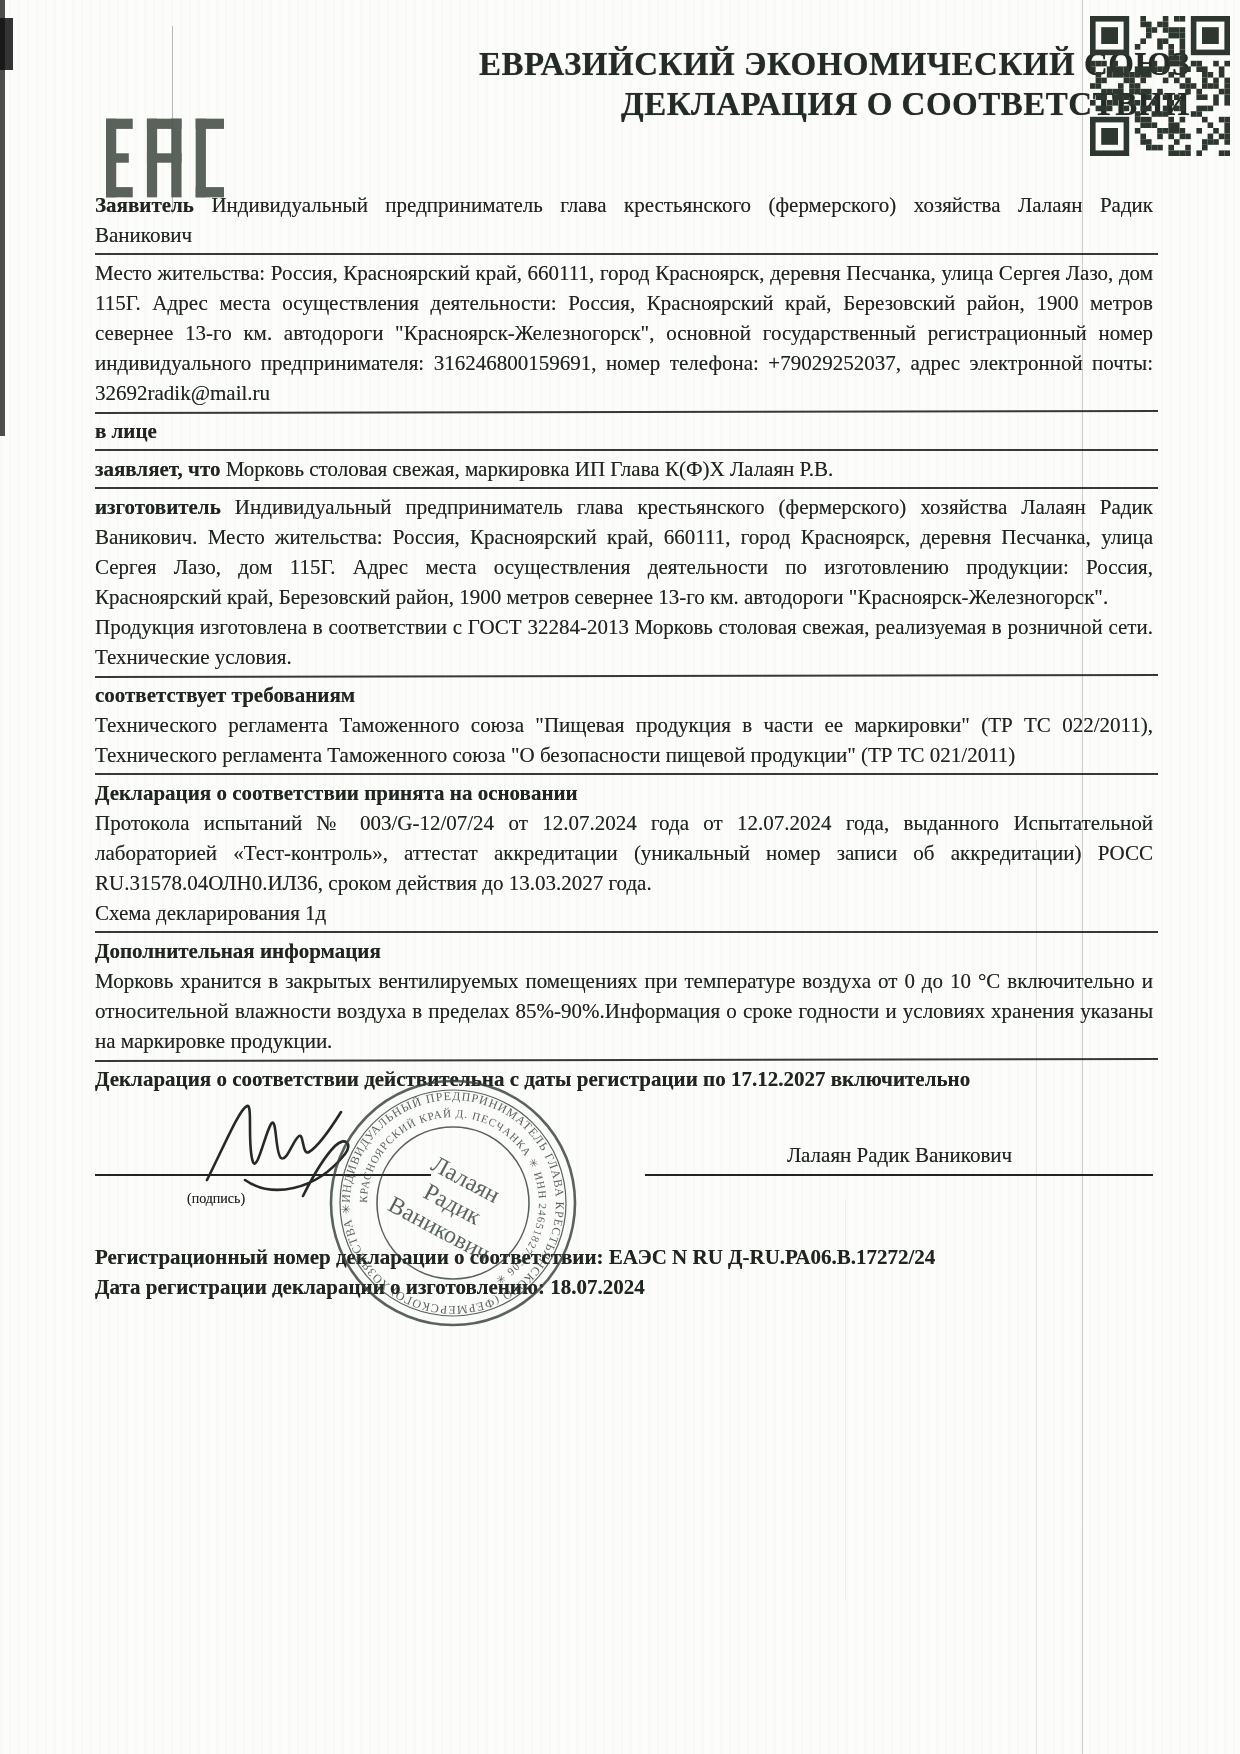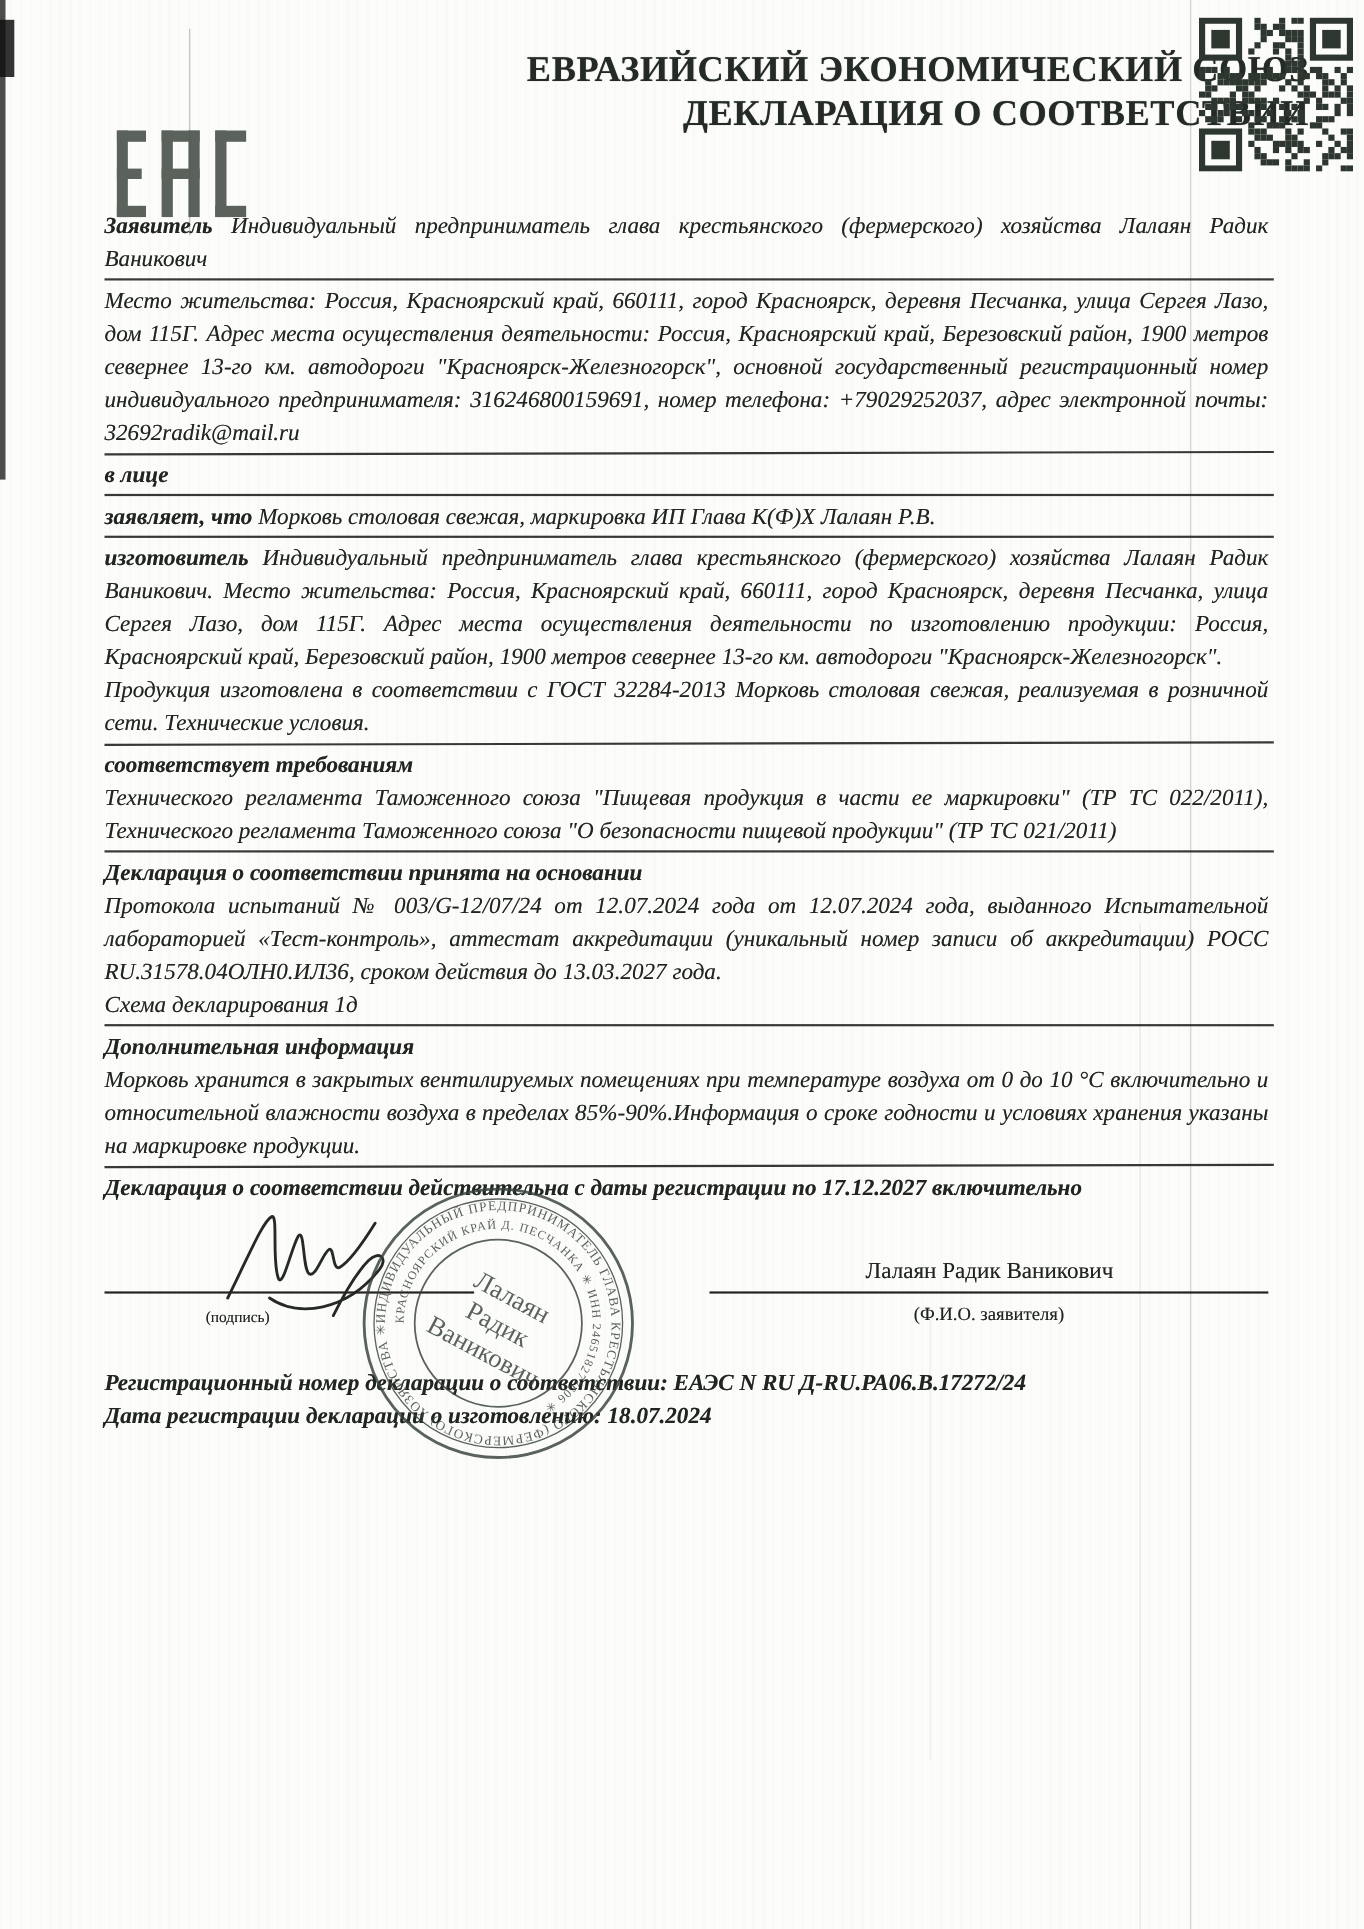--- a/index.html
+++ b/index.html
@@ -24,21 +24,21 @@
 
   .title{position:absolute;left:0;top:44px;width:1190px;text-align:right;
     font-weight:bold;font-size:33px;line-height:40px;letter-spacing:.5px;color:#242b26;
     text-shadow:0 0 .8px rgba(30,36,30,.6);}
   .eac-logo{position:absolute;left:106px;top:110px;}
   .qr{position:absolute;left:1090px;top:16px;}
 
   .doc{position:absolute;left:95px;top:190px;width:1058px;
     font-size:21px;line-height:30px;text-align:justify;
     text-shadow:0 0 .6px rgba(32,38,31,.5);}
-  .doc p{margin:0;font-style:italic;}
+  .doc p{margin:0;}
   .rule{border-top:2px solid #1d1d1d;margin:3px 0;width:1063px;opacity:.88;}
   .rule.tilt{transform:rotate(-0.12deg);}
   b{font-weight:bold;}
   .hdr{font-weight:bold;}
 
   .sig-zone{position:relative;height:142px;margin-top:6px;}
   .signature-svg{position:absolute;left:100px;top:-16px;}
   .sig-line{position:absolute;left:0;top:74px;width:336px;border-top:2px solid #232323;}
   .sig-caption{position:absolute;left:92px;top:84px;font-size:14px;}
   .fio-name{position:absolute;left:552px;top:40px;width:505px;text-align:center;font-size:21px;}
@@ -344,21 +344,20 @@
       <svg class="signature-svg" width="210" height="120" viewBox="0 0 210 120" aria-hidden="true">
         <g fill="none" stroke="#262a26" stroke-width="2.6" stroke-linecap="round">
           <path d="M12,96 C30,60 44,26 52,22 C58,19 52,62 58,78 C62,88 70,50 76,40 C82,31 80,70 86,74 C92,78 98,56 104,52 C109,49 107,72 114,68 C124,62 136,44 146,28"></path>
           <path d="M50,96 C76,114 120,108 150,70 C158,60 150,52 140,62 C128,74 116,96 108,112"></path>
         </g>
       </svg>
       <div class="sig-line"></div>
       <div class="sig-caption">(подпись)</div>
       <div class="fio-name">Лалаян Радик Ваникович</div>
       <div class="fio-line"></div>
-      <div class="fio-caption">(Ф.И.О. заявителя)</div>
     </div>
 
     <p class="footer-line footer-reg"><span>Регистрационный номер декларации о соответствии:</span> <span>ЕАЭС N RU Д-RU.РА06.В.17272/24</span></p>
     <p class="footer-line footer-date"><span>Дата регистрации декларации о изготовлению:</span> <span>18.07.2024</span></p>
   </div>
 
   <svg class="stamp" width="262" height="262" viewBox="0 0 262 262" aria-hidden="true">
     <defs>
       <path id="ringOuterPath" d="M131,131 m-103,0 a103,103 0 1,1 206,0 a103,103 0 1,1 -206,0"></path>
       <path id="ringInnerPath" d="M131,131 m-86,0 a86,86 0 1,1 172,0 a86,86 0 1,1 -172,0"></path>

